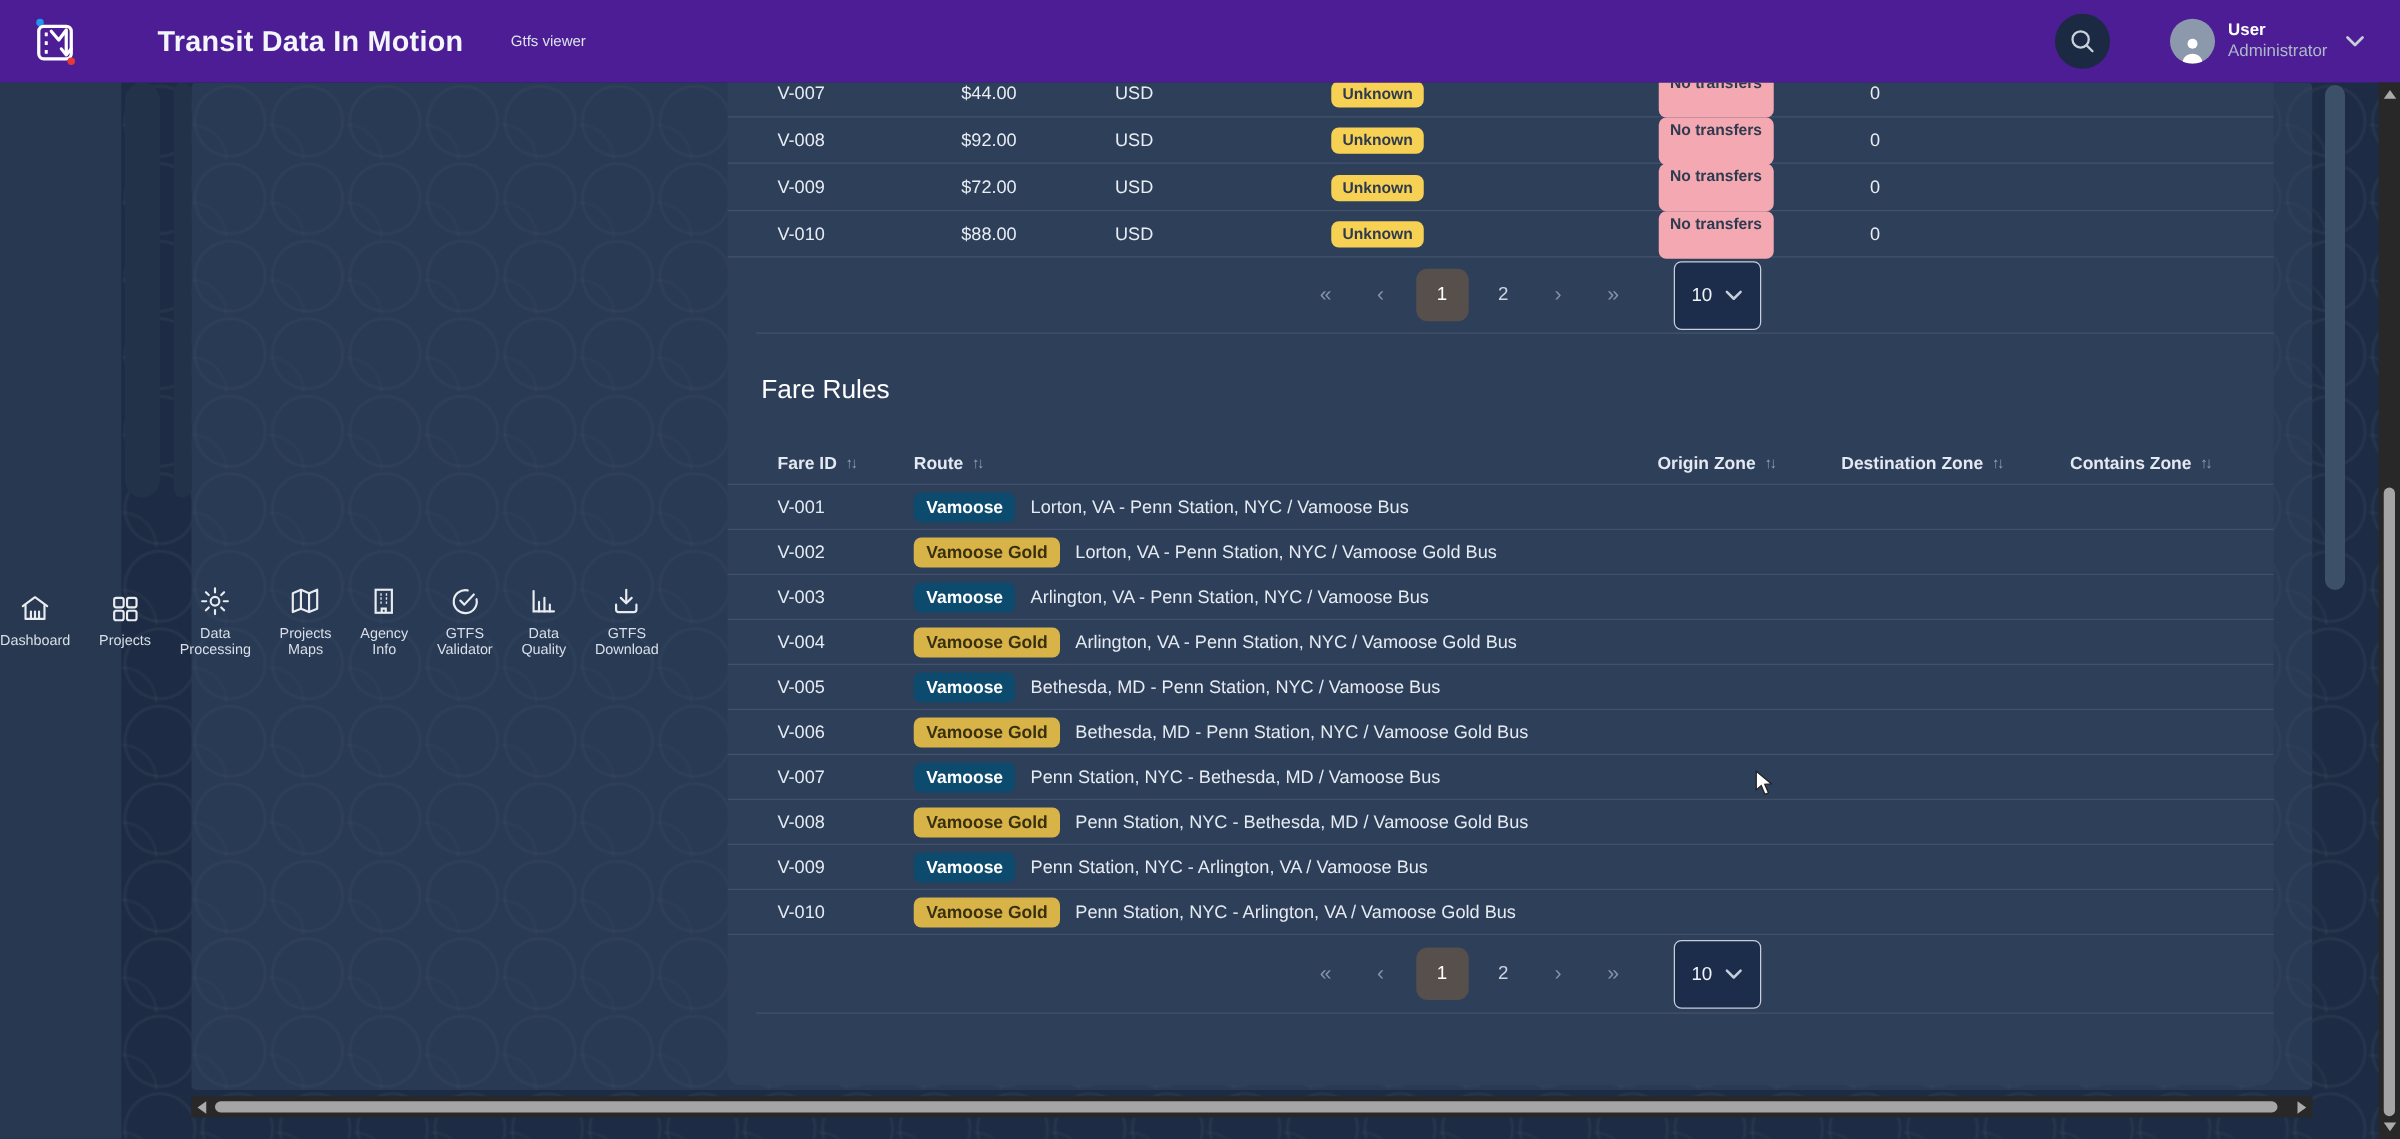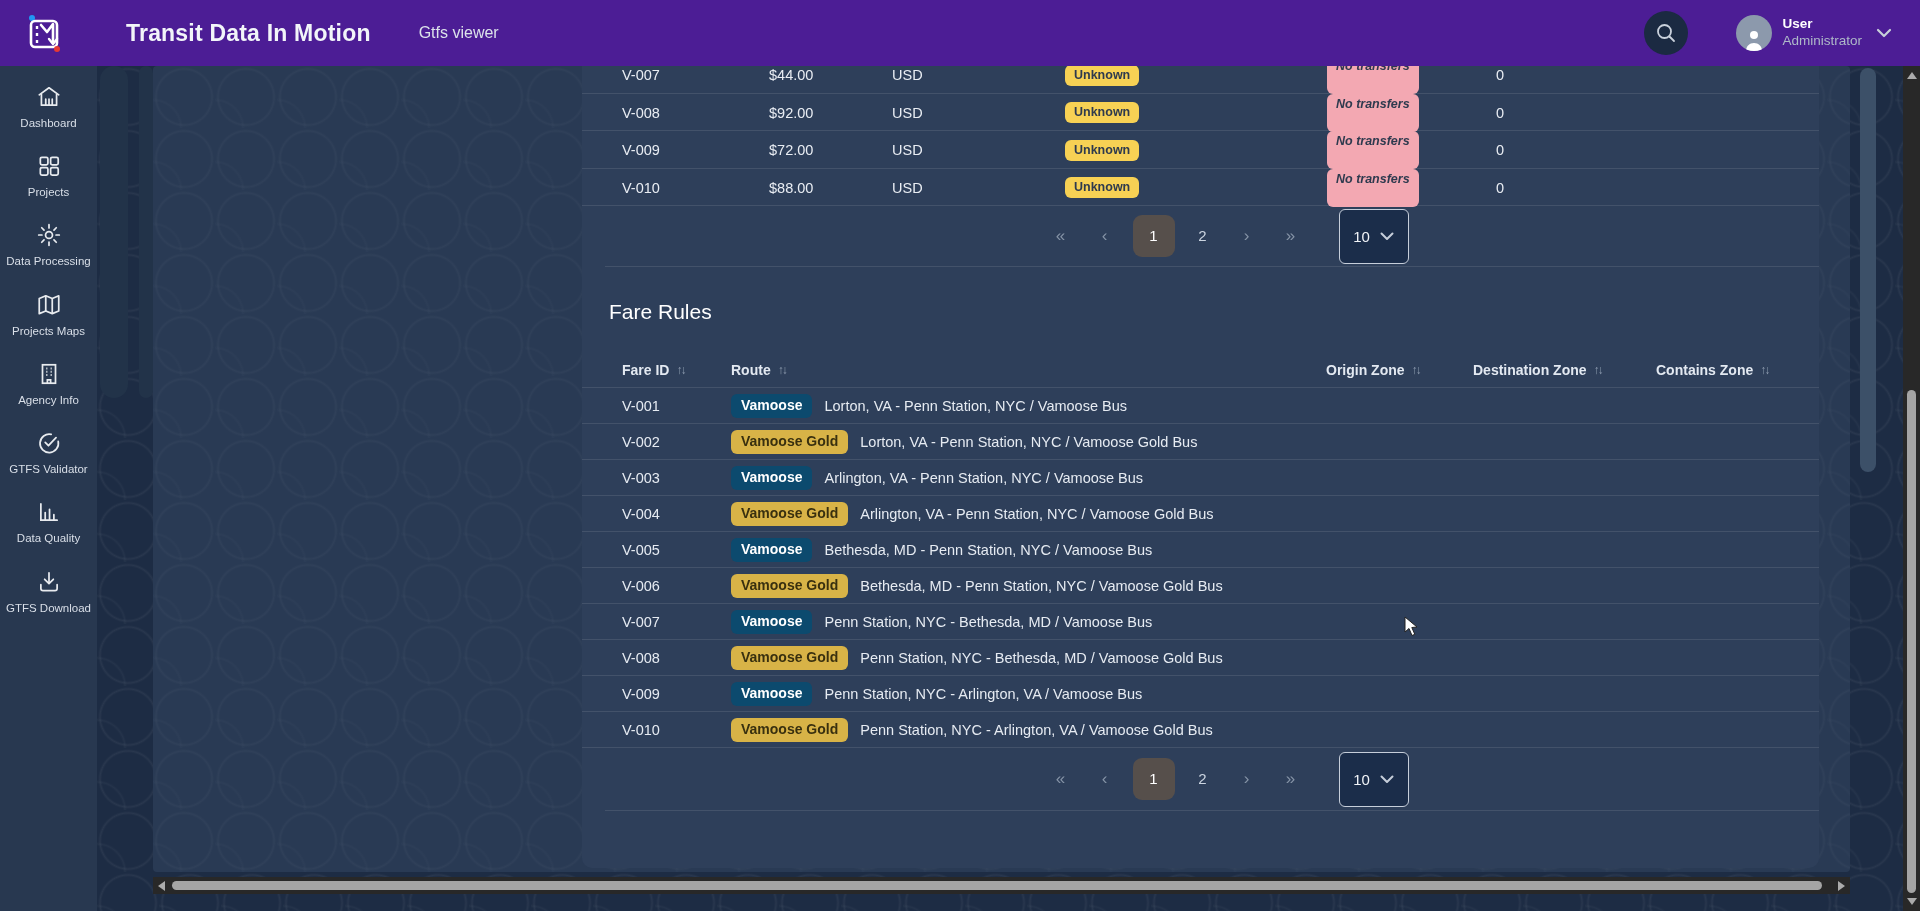--- a/index.html
+++ b/index.html
@@ -4,35 +4,35 @@
 <style>
   * { margin:0; padding:0; box-sizing:border-box; }
   html,body { width:1920px; height:911px; overflow:hidden; background:#1D2C44;
               font-family:"Liberation Sans", sans-serif; }
 
   
   .header { position:absolute; left:0; top:0; width:1920px; height:66px;
             background:#4c1d95; display:flex; align-items:center; z-index:30; }
   .logo { margin-left:24px; width:46px; height:46px; flex:0 0 auto; }
   .app-title { margin-left:56px; font-size:23px; font-weight:bold; color:#F2F5F9; letter-spacing:.2px; }
-  .app-subtitle { margin-left:48px; font-size:16px; color:#DCE2EA; }
+  .app-subtitle { margin-left:38px; font-size:12px; color:#DCE2EA; }
   .header-spacer { flex:1; }
   .search-btn { width:44px; height:44px; border-radius:50%; background:#1B2A42;
                 display:flex; align-items:center; justify-content:center; margin-right:48px; cursor:pointer; }
   .user-chip { display:flex; align-items:center; margin-right:28px; cursor:pointer; }
   .avatar { width:36px; height:36px; border-radius:50%; background:#8C99AC;
             display:flex; align-items:flex-end; justify-content:center; overflow:hidden; }
   .user-text { margin-left:10px; line-height:1.25; }
   .user-name { font-size:13.5px; font-weight:bold; color:#FFFFFF; }
   .user-role { font-size:13.5px; color:#AEB9C8; }
   .user-chevron { margin-left:14px; }
 
   
   .sidebar { position:absolute; left:0; top:66px; width:97px; height:845px;
-             background:#283850; z-index:20; display:flex; flex-direction:column;
+             background:#283850; z-index:20; display:flex; 
              align-items:center; padding-top:18px; gap:23px; }
   .side-item { width:97px; display:flex; flex-direction:column; align-items:center;
                gap:7px; cursor:pointer; }
   .side-item .lbl { font-size:11.5px; color:#D9DFE8; text-align:center; line-height:1.15; }
 
   
   .main-bg { position:absolute; left:97px; top:66px; width:1806px; height:845px;
              background:#1D2C44; }
   .circles { background-image:
       radial-gradient(circle at 31px 31px, rgba(255,255,255,0) 26px, rgba(255,255,255,0.05) 28px, rgba(255,255,255,0) 30px),
@@ -95,21 +95,21 @@
   .t2-body { position:absolute; top:322px; left:0; right:0; }
   .t2-row { display:grid; grid-template-columns:109px 595px 147px 183px 1fr;
             padding-left:40px; height:36px; align-items:center;
             border-bottom:1px solid rgba(255,255,255,0.10);
             font-size:14.5px; color:#E6EBF2; }
   .route-cell { display:flex; align-items:center; gap:12px; }
 
   
   .badge { display:inline-block; border-radius:6px; font-weight:bold; white-space:nowrap;text-align:right; }
   .badge-yellow { background:#F7D154; color:#2E3A4E; font-size:12.5px; padding:3px 9px 4px; }
-  .badge-pink   { background:#F3A8B2; color:#2E3A4E; font-size:12.5px; padding:3px 9px 21px;font-style:italic; }
+  .badge-pink   { background:#F3A8B2; color:#2E3A4E; font-size:12.5px; padding:3px 9px 21px; }
   .type-vamoose      { background:#0c4a6e; color:#FFFFFF; font-size:14px; padding:3px 10px 5px; }
   .type-vamoose-gold { background:#D8B347; color:#39300F; font-size:14px; padding:3px 10px 5px; }
 
   
   .vscroll { position:absolute; left:1903px; top:66px; width:17px; height:845px;
              background:#282828; z-index:40; }
   .vscroll .thumb { position:absolute; left:4px; top:324px; width:9px; height:503px;
                     background:#A5A5A5; border-radius:5px; }
   .tri-up, .tri-down, .tri-left, .tri-right { position:absolute; width:0; height:0; }
   .tri-up    { left:4px; top:6px;    border-left:5px solid transparent; border-right:5px solid transparent; border-bottom:7px solid #ABABAB; }

